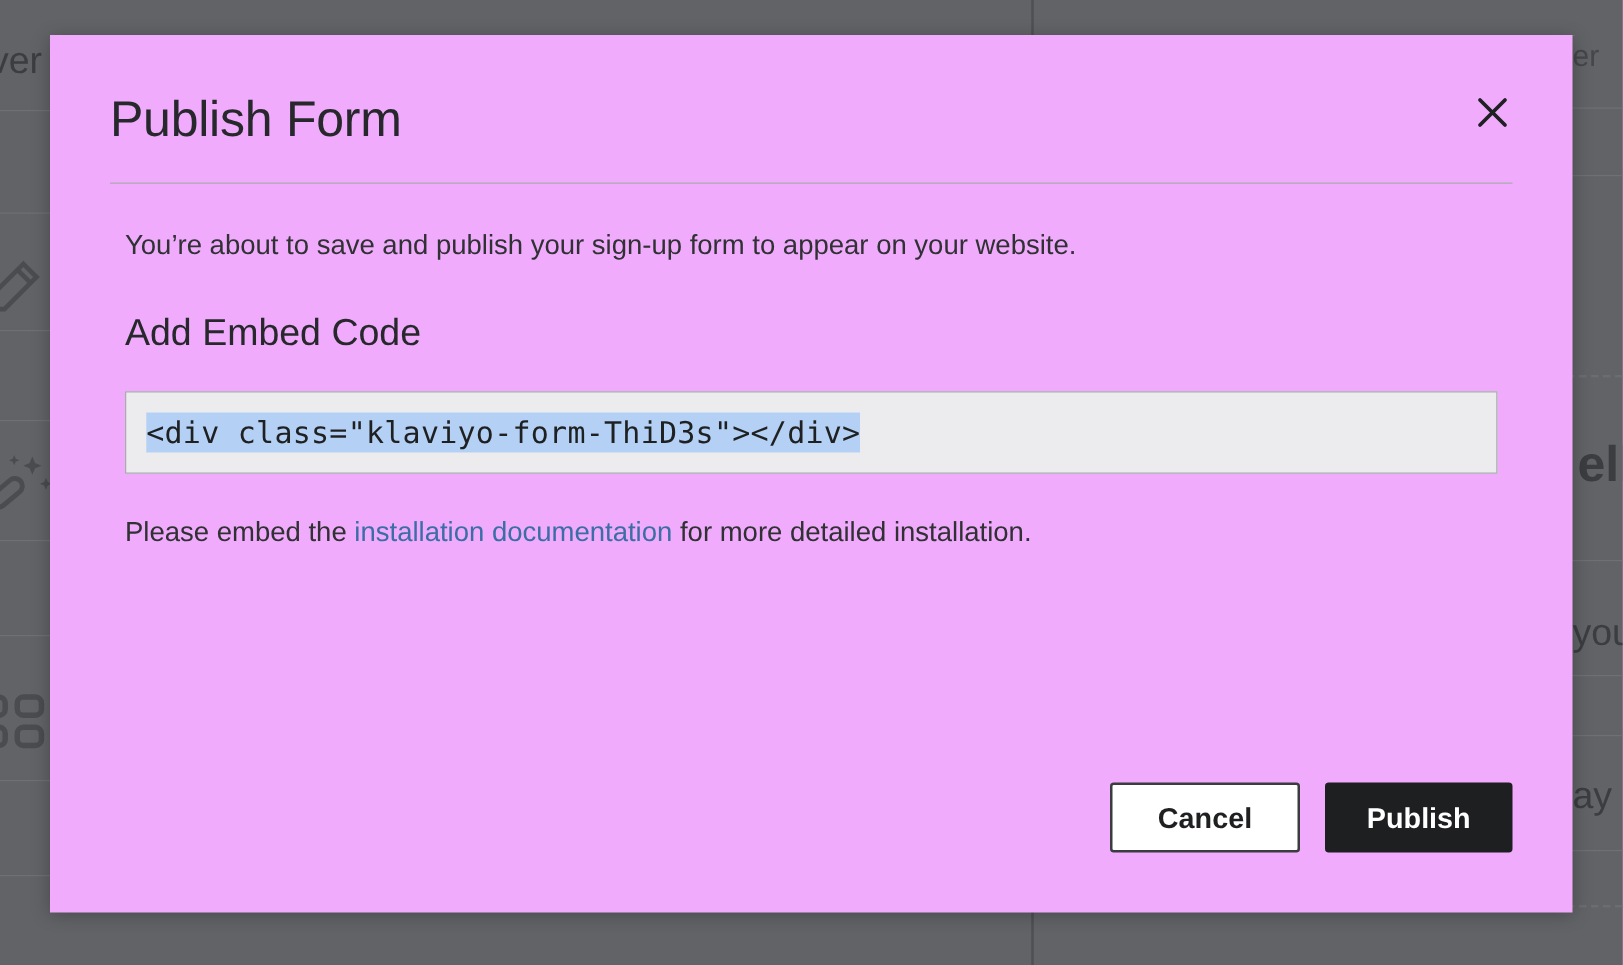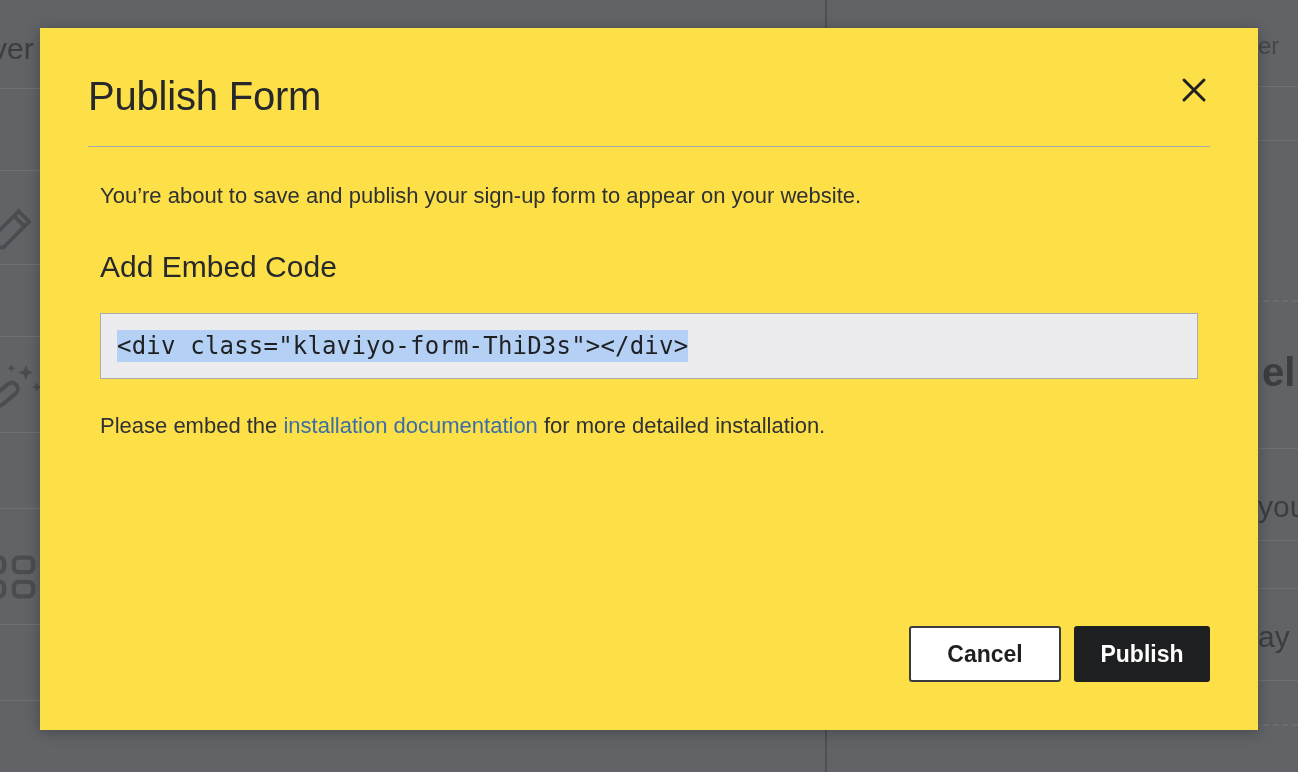--- a/index.html
+++ b/index.html
@@ -53,21 +53,21 @@
   }
   .bg-icon svg { display: block; }
 
   
   #modal {
     position: absolute;
     left: 40px;
     top: 28px;
     width: 1218px;
     height: 702px;
-    background: #fde047;
+    background: #f0abfc;
     box-shadow: 0 2px 14px rgba(0,0,0,0.28);
     box-sizing: border-box;
   }
   .modal-header {
     position: relative;
     padding: 46px 50px 0 48px;
   }
   .modal-title {
     font-size: 40px;
     font-weight: 400;
@@ -147,21 +147,21 @@
     color: #3a6ea5;
     text-decoration: none;
     cursor: pointer;
   }
   .modal-footer {
     position: absolute;
     right: 48px;
     bottom: 48px;
     display: flex;
     align-items: flex-start;
-    gap: 13px;
+    gap: 20px;
     margin-top: 16px;
   }
   .btn {
     font-family: "Liberation Sans", sans-serif;
     font-size: 23px;
     font-weight: 700;
     border-radius: 3px;
     cursor: pointer;
     box-sizing: border-box;
     height: 56px;
@@ -172,21 +172,21 @@
   .btn-cancel {
     background: #ffffff;
     border: 2px solid #3a3c3f;
     color: #1e2022;
     width: 152px;
   }
   .btn-publish {
     background: #1d1f21;
     border: 2px solid #1d1f21;
     color: #ffffff;
-    width: 136px;
+    width: 150px;
   }
 </style>
 </head>
 <body>
 
 <div id="backdrop">
 
   <div class="bg-panel-divider" style="left:825px;"></div>
 
   <div class="bg-rowline" style="left:0; top:88px; width:118px;"></div>

